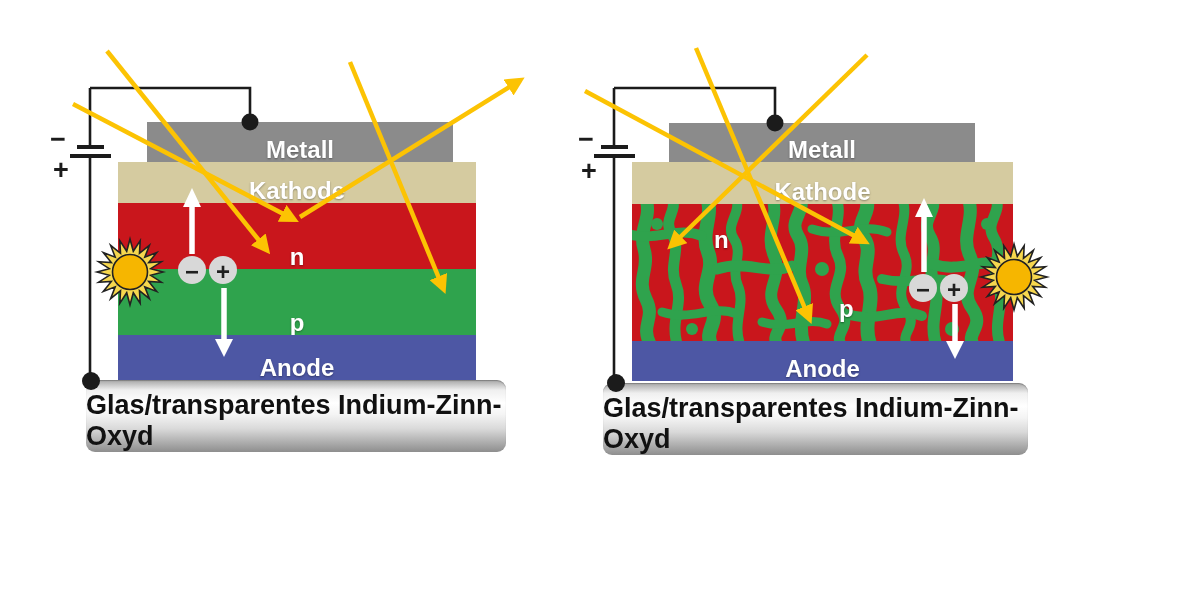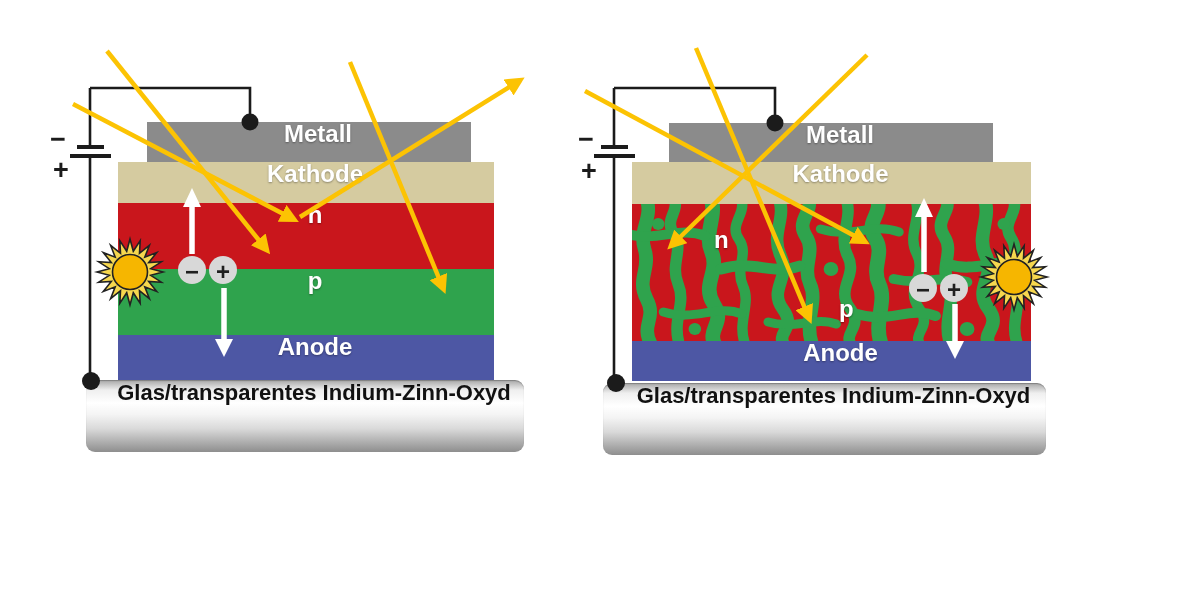--- a/index.html
+++ b/index.html
@@ -1,34 +1,34 @@
 <!DOCTYPE html>
 <html style="--metal: #8b8b8b; --cathode: #d5cba0; --n-red: #c9161c; --p-green: #2fa34d; --anode-blue: #4d57a4; --ray-yellow: #fcc303; --wire: #1b1b1b; --charge-fill: #d8d8d8; --charge-symbol: #1f1f1f; --sun-core: #f6b600; --sun-spikes: #f6d74e; --sun-outline: #222222;"><head>
 <meta charset="utf-8">
 <style>
   html,body { margin:0; padding:0; background:#ffffff; }
   .canvas {
     position:relative; width:1181px; height:594px; background:#ffffff;
     font-family:"Liberation Sans", sans-serif; overflow:hidden;
   }
-  .layer { position:absolute; display:flex; align-items:flex-start; justify-content:center;padding-left:18px; }
+  .layer { position:absolute; display:flex; align-items:flex-end; justify-content:center; }
   .layer-label {
     color:#ffffff; font-weight:bold; font-size:24px; line-height:1;
     text-shadow:0 1px 2px rgba(0,0,0,0.35);
   }
   .np-label {
     position:absolute; color:#ffffff; font-weight:bold; font-size:24px; line-height:1;
     text-shadow:0 1px 2px rgba(0,0,0,0.45);
   }
   .substrate {
     border-radius:9px;
     background:linear-gradient(180deg,#a6a6a6 0%,#efefef 14%,#ffffff 32%,#f4f4f4 48%,#d9d9d9 68%,#8e8e8e 100%);
     box-shadow:inset 0 1px 1px rgba(0,0,0,0.25);
   }
-  .substrate-label { color:#111111; font-weight:bold; font-size:22px; }
+  .substrate-label { color:#111111; font-weight:bold; font-size:27px; }
 
   
   #l-metal     { left:147px; top:122px; width:306px; height:40px; background:var(--metal); }
   #l-cathode   { left:118px; top:162px; width:358px; height:41px; background:var(--cathode); }
   #l-n         { left:118px; top:203px; width:358px; height:66px; background:var(--n-red); }
   #l-p         { left:118px; top:269px; width:358px; height:66px; background:var(--p-green); }
   #l-anode     { left:118px; top:335px; width:358px; height:45px; background:var(--anode-blue); }
   #l-substrate { left:86px;  top:380px; width:420px; height:72px; }
 
   

